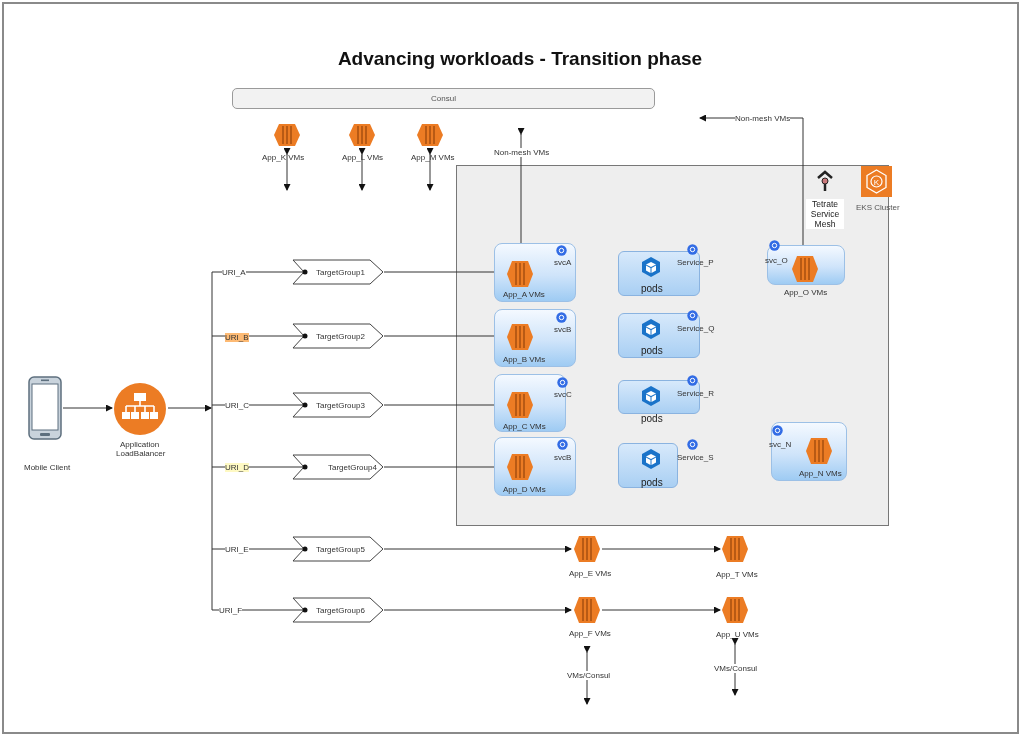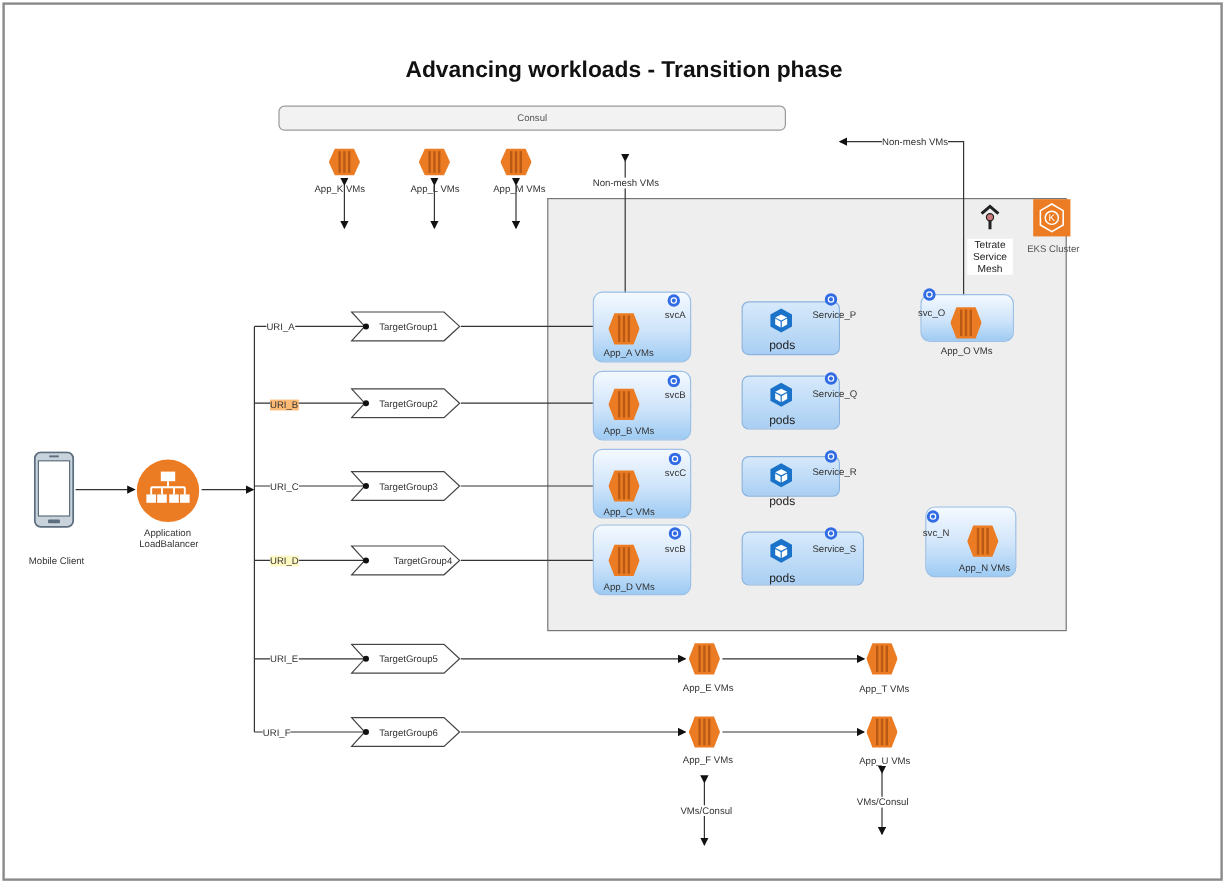--- a/index.html
+++ b/index.html
@@ -256,21 +256,21 @@
       <rect x="12" y="3" width="2" height="22" fill="#b85a14"></rect>
       <rect x="16" y="3" width="2" height="22" fill="#b85a14"></rect>
     </svg>
   <svg class="k8s" style="left:61px;top:2px" viewBox="0 0 11 11">
       <circle cx="5.5" cy="5.5" r="5.2" fill="#326ce5"></circle>
       <circle cx="5.5" cy="5.5" r="2.2" fill="none" stroke="#fff" stroke-width="1"></circle>
     </svg>
   <div class="abs lbl" style="left:59px;top:15px">svcB</div>
   <div class="abs lbl" style="left:8px;top:45px">App_B VMs</div>
 </div>
-<div class="blue-box" style="left:494px;top:374px;width:82px;height:58px">
+<div class="blue-box" style="left:494px;top:374px;width:72px;height:58px">
   <svg class="ec2" style="left:12px;top:16px" viewBox="0 0 26 28">
       <polygon points="5,1 21,1 26,14 21,27 5,27 0,14" fill="#ec7c24"></polygon>
       <rect x="8" y="3" width="2" height="22" fill="#b85a14"></rect>
       <rect x="12" y="3" width="2" height="22" fill="#b85a14"></rect>
       <rect x="16" y="3" width="2" height="22" fill="#b85a14"></rect>
     </svg>
   <svg class="k8s" style="left:62px;top:2px" viewBox="0 0 11 11">
       <circle cx="5.5" cy="5.5" r="5.2" fill="#326ce5"></circle>
       <circle cx="5.5" cy="5.5" r="2.2" fill="none" stroke="#fff" stroke-width="1"></circle>
     </svg>
@@ -327,21 +327,21 @@
       <polygon points="6,9.5 10.5,12 10.5,17 6,14.5" fill="#fff"></polygon>
       <polygon points="16,9.5 11.5,12 11.5,17 16,14.5" fill="#fff"></polygon>
     </svg>
   <svg class="k8s" style="left:68px;top:-6px" viewBox="0 0 11 11">
       <circle cx="5.5" cy="5.5" r="5.2" fill="#326ce5"></circle>
       <circle cx="5.5" cy="5.5" r="2.2" fill="none" stroke="#fff" stroke-width="1"></circle>
     </svg>
   <div class="abs lbl" style="left:58px;top:8px">Service_R</div>
   <div class="abs" style="left:22px;top:32px;font-size:10px">pods</div>
 </div>
-<div class="pods-box" style="left:618px;top:443px;width:102px;height:45px">
+<div class="pods-box" style="left:618px;top:443px;width:60px;height:45px">
   <svg class="pod-ico" style="left:21px;top:4px" viewBox="0 0 22 22">
       <polygon points="11,1 20,6 20,16 11,21 2,16 2,6" fill="#1a73c9"></polygon>
       <polygon points="11,6 16,8.5 11,11 6,8.5" fill="#fff"></polygon>
       <polygon points="6,9.5 10.5,12 10.5,17 6,14.5" fill="#fff"></polygon>
       <polygon points="16,9.5 11.5,12 11.5,17 16,14.5" fill="#fff"></polygon>
     </svg>
   <svg class="k8s" style="left:68px;top:-5px" viewBox="0 0 11 11">
       <circle cx="5.5" cy="5.5" r="5.2" fill="#326ce5"></circle>
       <circle cx="5.5" cy="5.5" r="2.2" fill="none" stroke="#fff" stroke-width="1"></circle>
     </svg>

